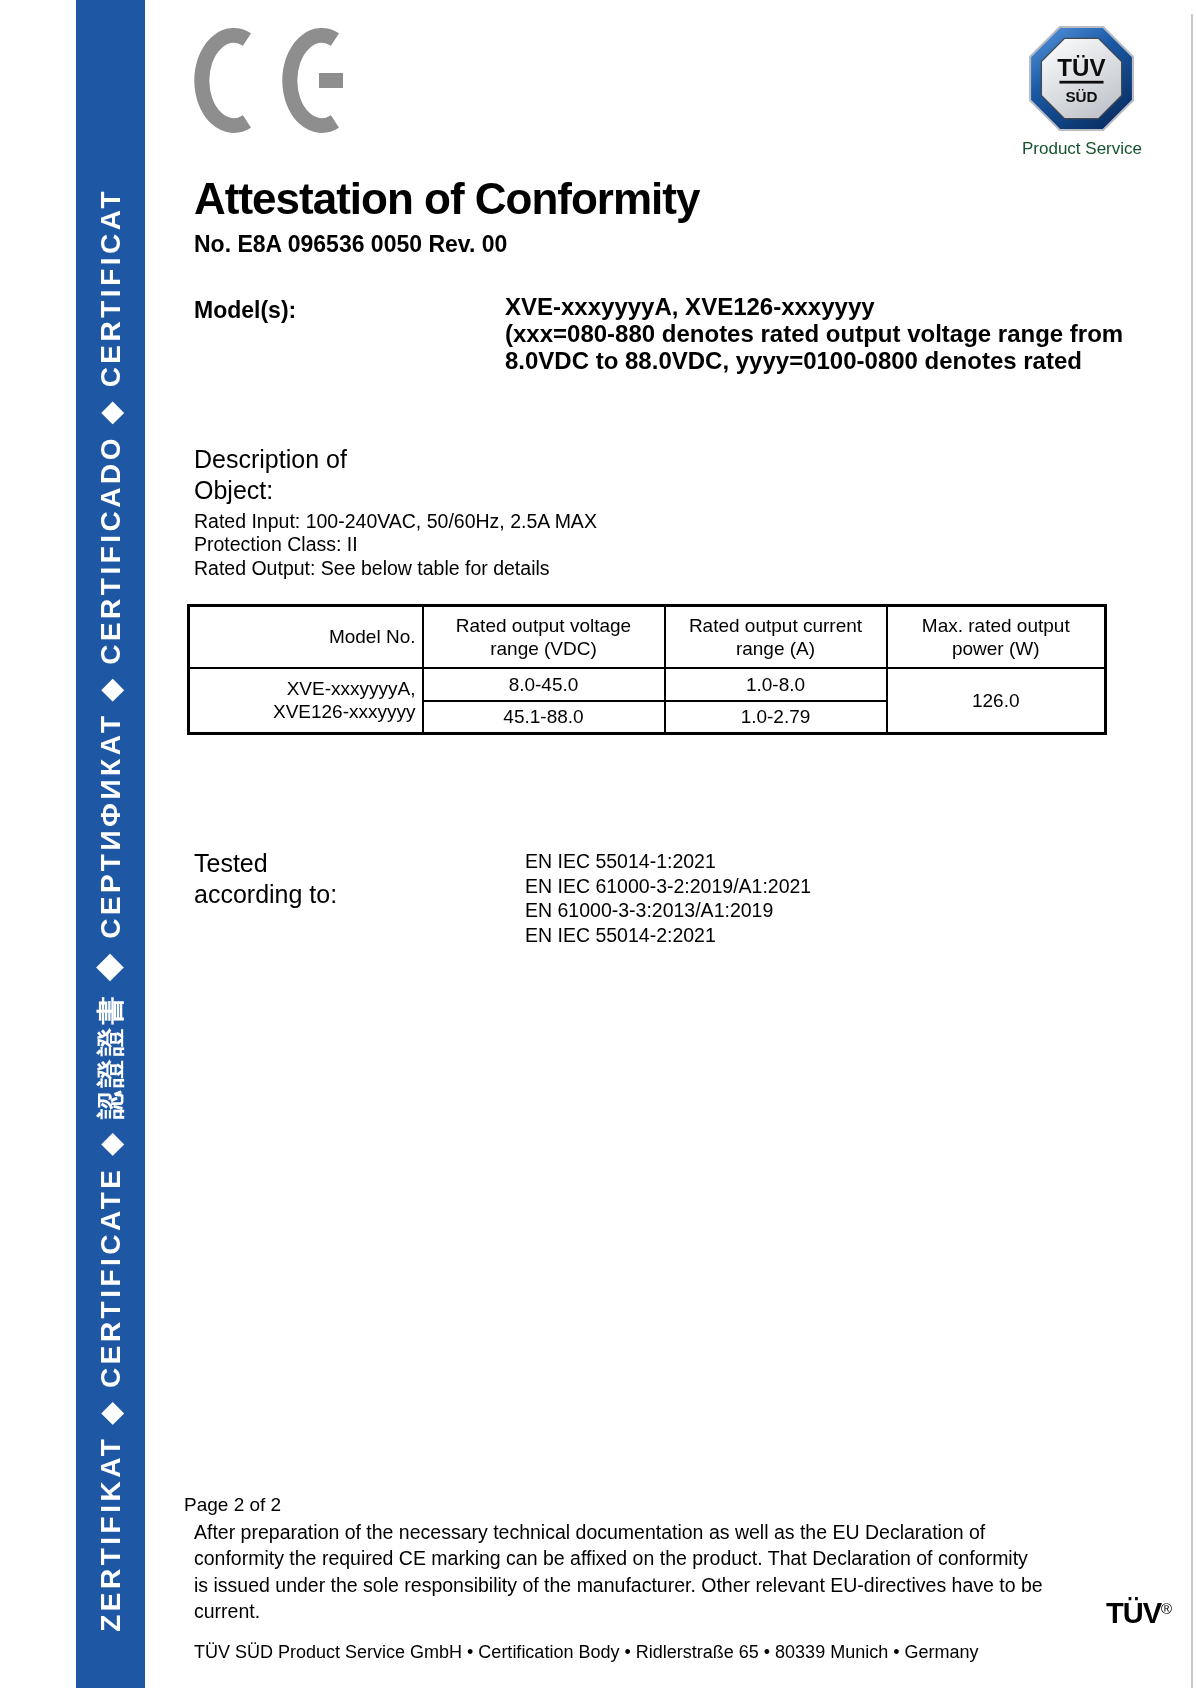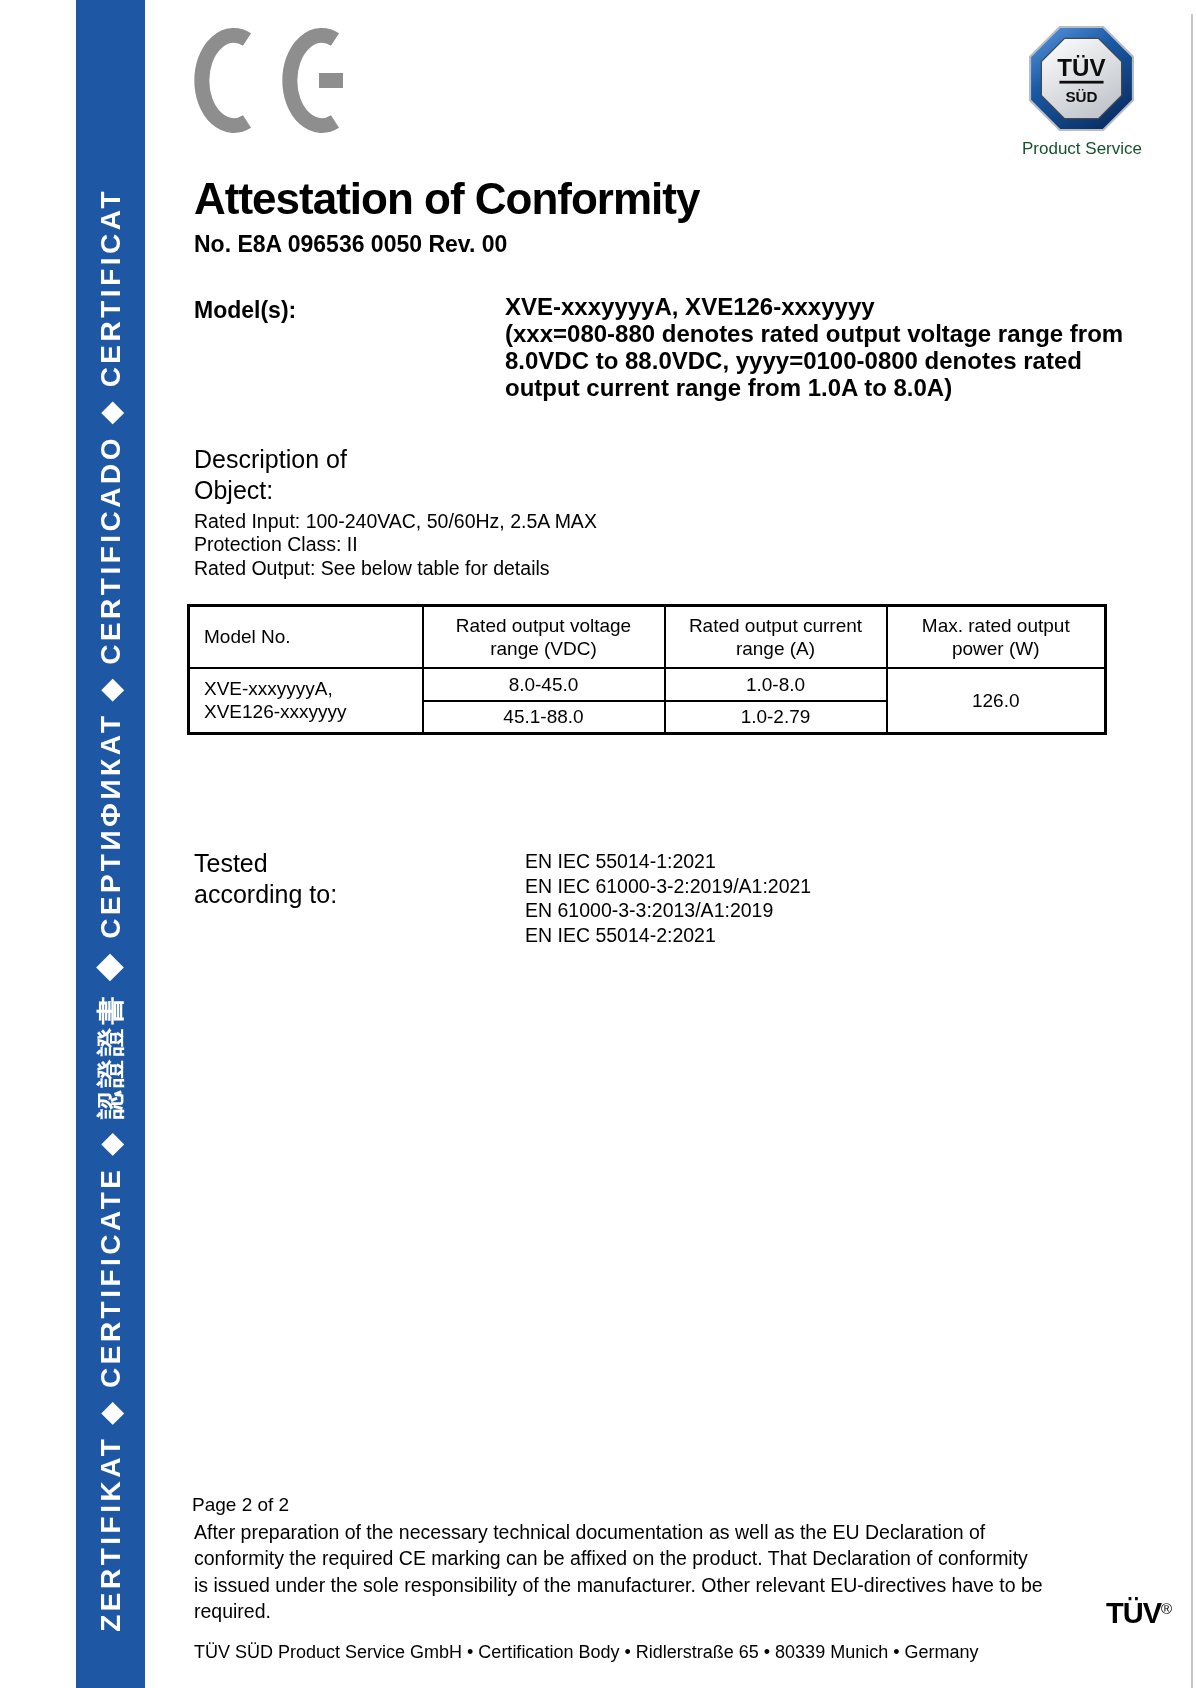--- a/index.html
+++ b/index.html
@@ -48,25 +48,25 @@
   .standards{position:absolute;left:505px;top:849px;font-size:19.5px;line-height:24.5px;margin-left:20px;}
   
   .spec-table{
     position:absolute;left:187px;top:604px;border-collapse:collapse;
     border:3px solid #000;table-layout:fixed;font-size:19px;
   }
   .spec-table th,.spec-table td{
     border:2px solid #000;text-align:center;vertical-align:middle;
     font-weight:normal;padding:0 6px;line-height:23px;
   }
-  .spec-table .left{text-align:left;padding-left:14px;}
+  .spec-table .left{text-align:right;padding-left:14px;}
   .spec-table thead tr{height:62px;}
   .spec-table tbody tr{height:33px;}
   
-  .page-indicator{position:absolute;left:192px;top:1494px;font-size:19px;}
+  .page-indicator{position:absolute;left:184px;top:1494px;font-size:19px;}
   .note{position:absolute;left:194px;top:1519px;font-size:19.5px;line-height:26.3px;}
   .tuv-wordmark{position:absolute;left:1106px;top:1597px;font-size:29px;font-weight:bold;letter-spacing:-1px;}
   .tuv-wordmark sup{font-size:15px;font-weight:normal;vertical-align:9px;}
   .company-line{position:absolute;left:194px;top:1642px;font-size:18px;}
 </style>
 </head>
 <body>
 
 <div class="page">
 
@@ -105,21 +105,20 @@
   <div class="tuv-caption">Product Service</div>
 
   <div class="title">Attestation of Conformity</div>
   <div class="cert-no">No. E8A 096536 0050 Rev. 00</div>
 
   <div class="models-label label-bold">Model(s):</div>
   <div class="models-value">
     <div>XVE-xxxyyyyA, XVE126-xxxyyyy</div>
     <div>(xxx=080-880 denotes rated output voltage range from</div>
     <div>8.0VDC to 88.0VDC, yyyy=0100-0800 denotes rated</div>
-    <div>output current range from 1.0A to 8.0A)</div>
   </div>
 
   <div class="section-head desc-head">
     <div>Description of</div>
     <div>Object:</div>
   </div>
   <div class="desc-body">
     <div>Rated Input: 100-240VAC, 50/60Hz, 2.5A MAX</div>
     <div>Protection Class: II</div>
     <div>Rated Output: See below table for details</div>
@@ -166,18 +165,18 @@
     <div>EN IEC 61000-3-2:2019/A1:2021</div>
     <div>EN 61000-3-3:2013/A1:2019</div>
     <div>EN IEC 55014-2:2021</div>
   </div>
 
   <div class="page-indicator">Page 2 of 2</div>
   <div class="note">
     <div>After preparation of the necessary technical documentation as well as the EU Declaration of</div>
     <div>conformity the required CE marking can be affixed on the product. That Declaration of conformity</div>
     <div>is issued under the sole responsibility of the manufacturer. Other relevant EU-directives have to be</div>
-    <div>required.</div>
+    <div>current.</div>
   </div>
   <div class="tuv-wordmark"><span>TÜV</span><sup>®</sup></div>
   <div class="company-line">TÜV SÜD Product Service GmbH • Certification Body • Ridlerstraße 65 • 80339 Munich • Germany</div>
 
 </div>
 
 </body></html>

